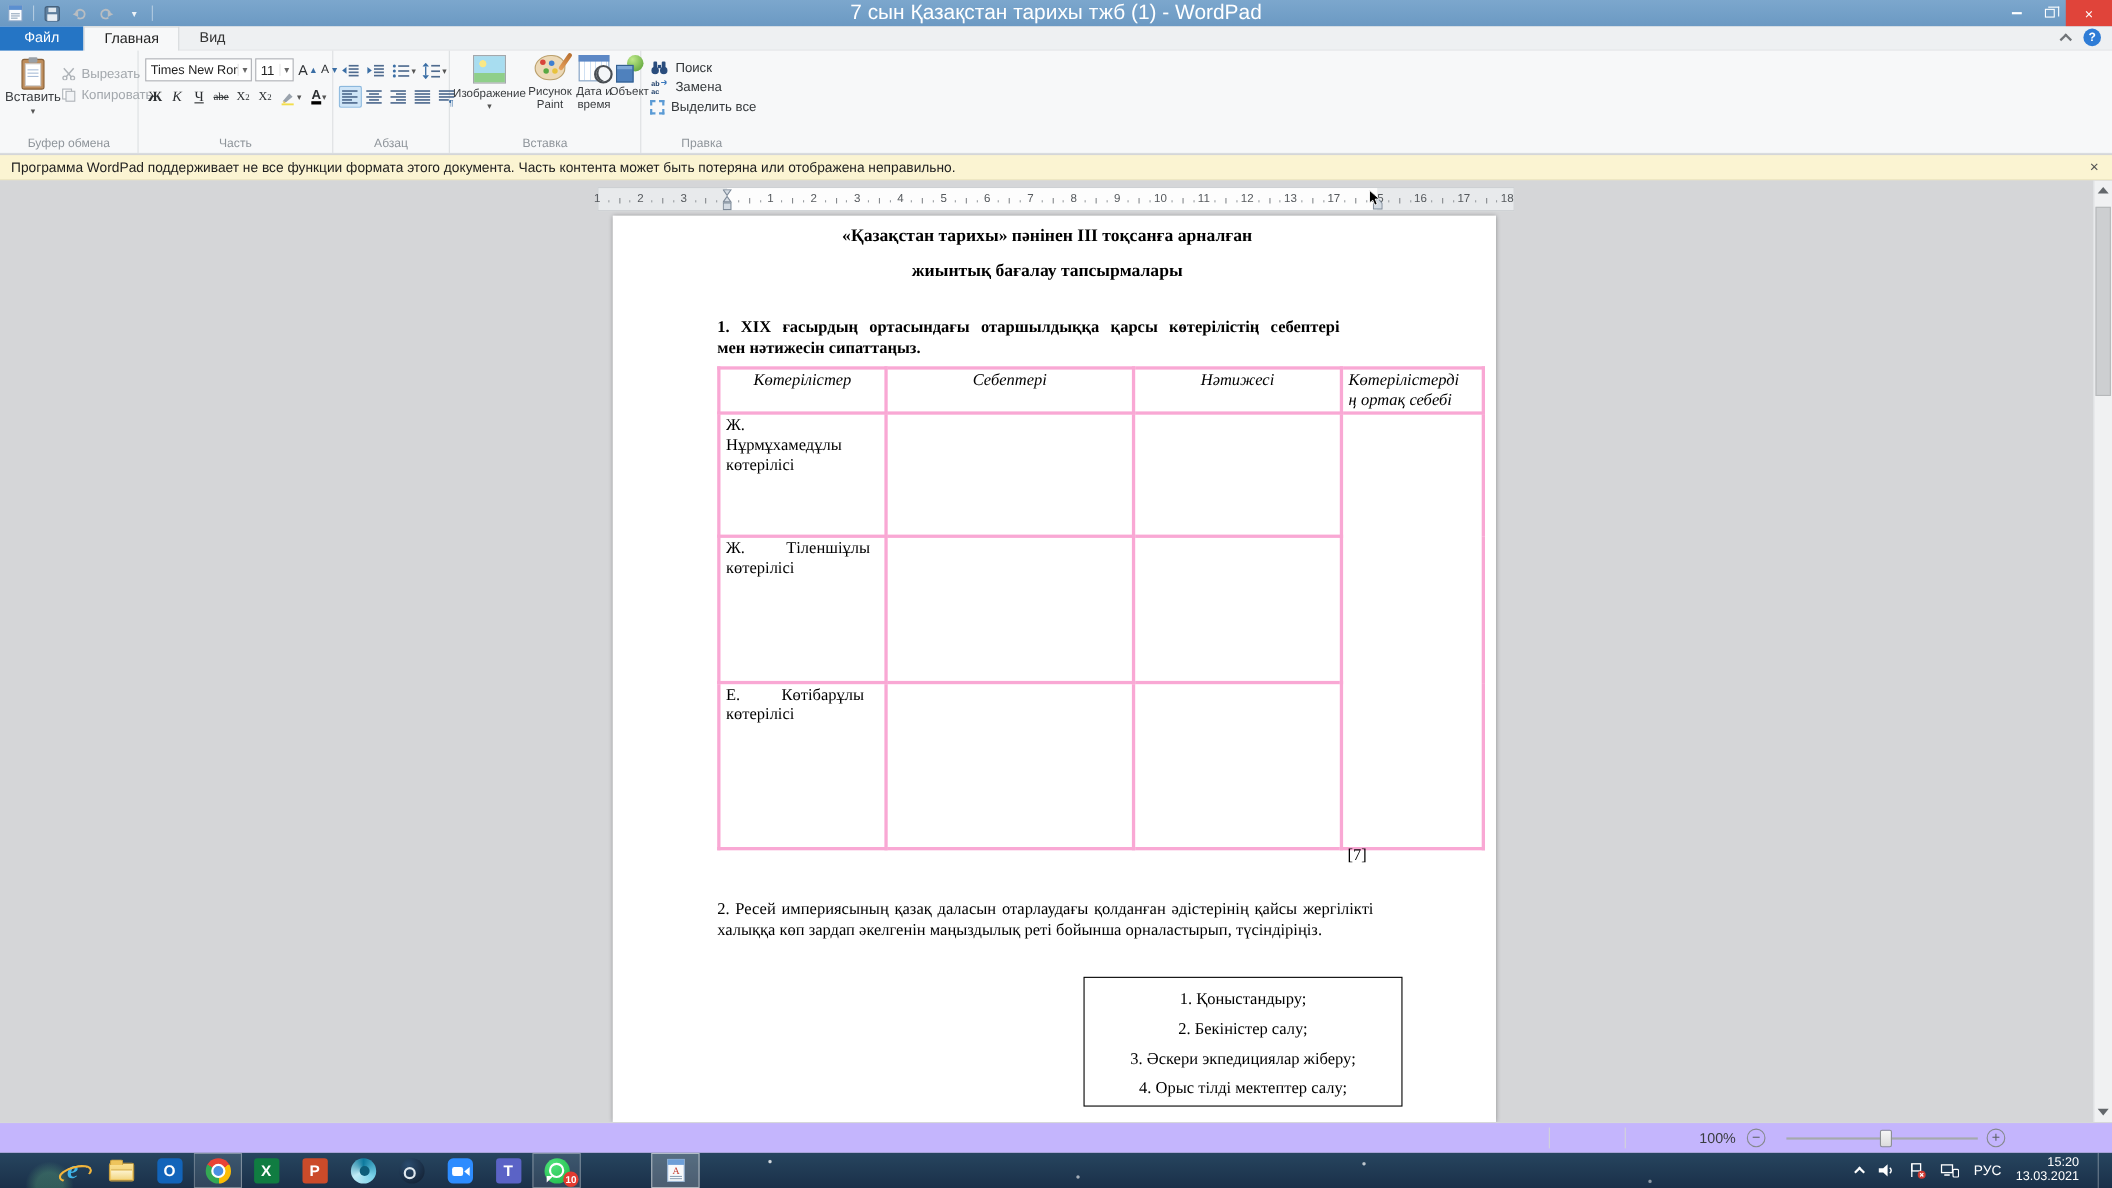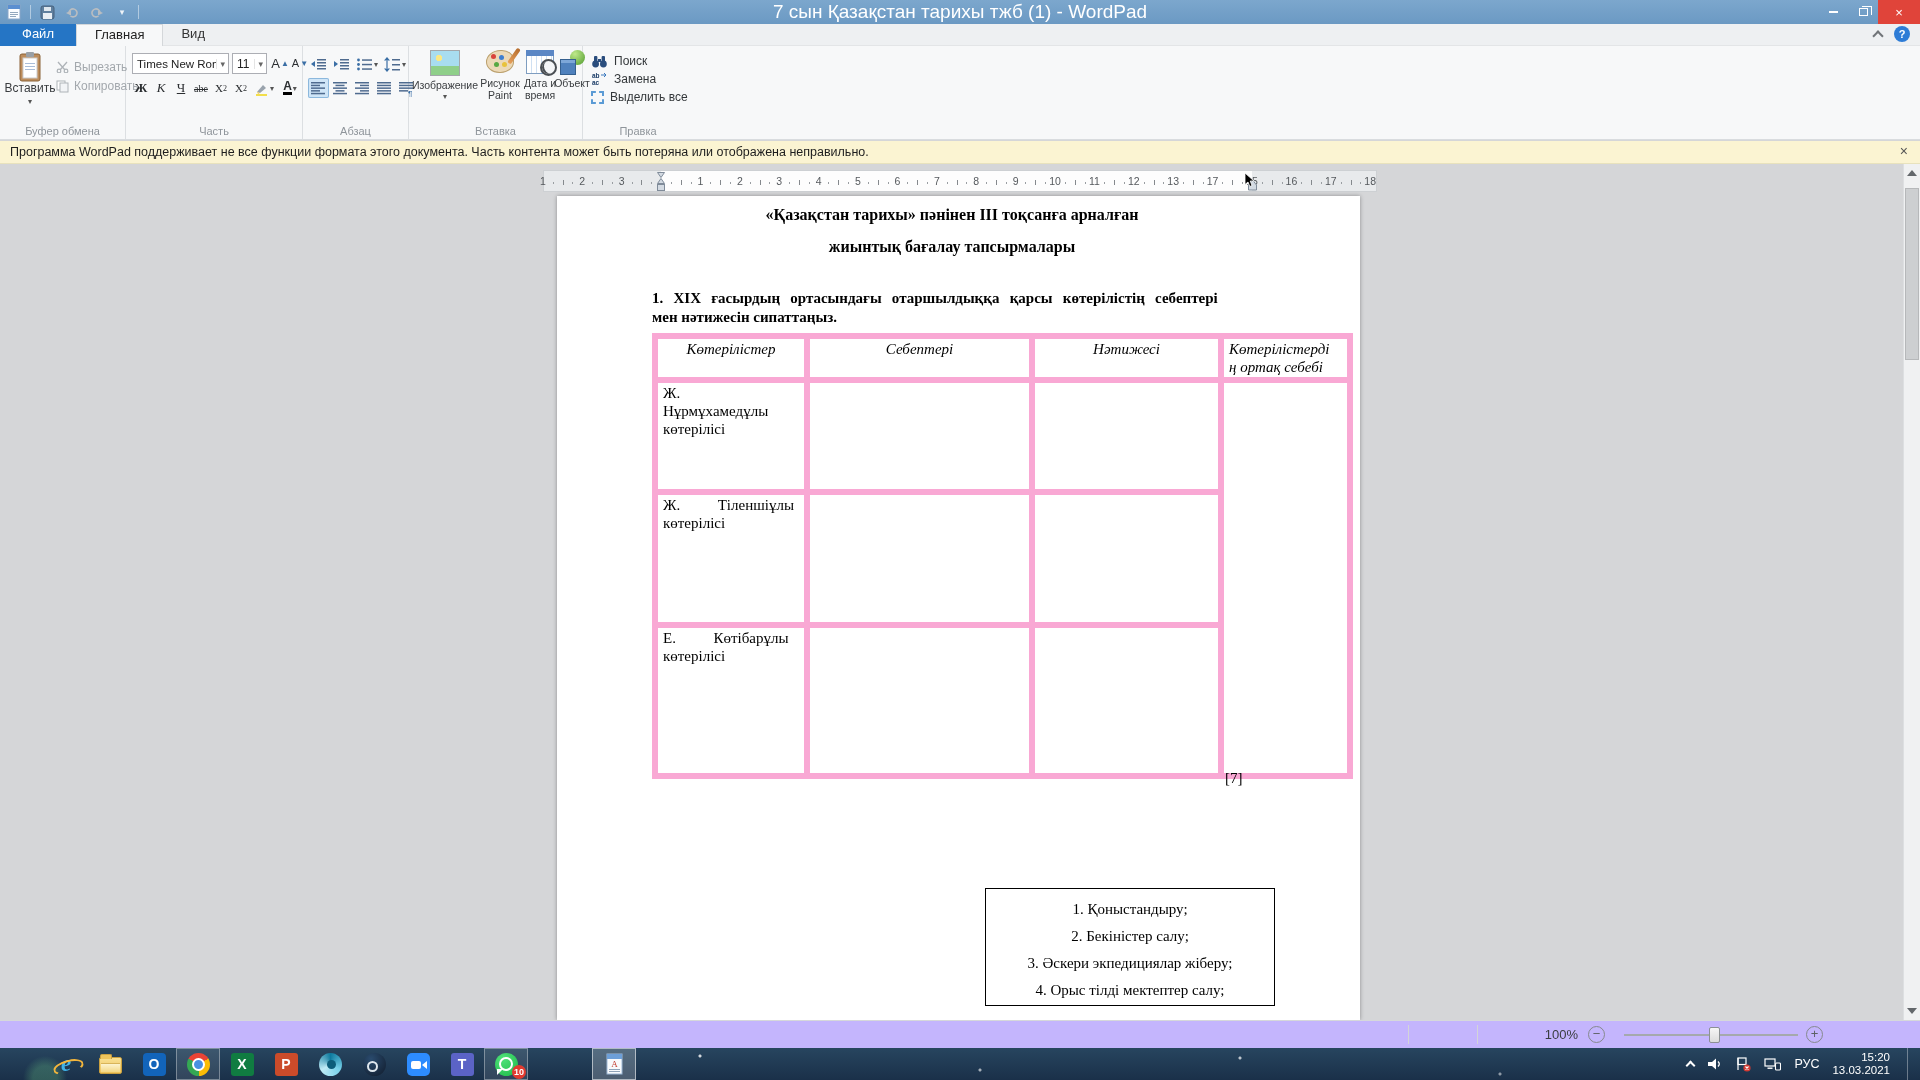--- a/index.html
+++ b/index.html
@@ -60,21 +60,21 @@
 .rcontent{position:absolute;left:117px;top:0;bottom:0;width:591px;background:#fdfdfd}
 .rnum{position:absolute;top:4px;transform:translateX(-50%);font-size:10.5px;color:#55595d;z-index:3}
 .tick{position:absolute;z-index:3;width:1px;background:#85898d}
 .tick.mid{top:9px;height:5px}
 .tick.dot{top:11px;height:2px;background:#9a9ea2}
 .rmark{position:absolute;z-index:4}
 .page{position:absolute;left:557px;top:32px;width:803px;height:824px;background:#fff;box-shadow:0 0 4px rgba(0,0,0,.35);font-family:"Liberation Serif","DejaVu Serif",serif;color:#000}
 .doc-h{position:absolute;left:95px;width:600px;text-align:center;font-weight:bold;font-size:16px;white-space:nowrap}
 .doc-task{position:absolute;left:95px;width:602px;font-weight:bold;font-size:15px;line-height:19px}
 .assess-tbl{position:absolute;left:95px;top:137px;border-collapse:collapse;table-layout:fixed;font-size:15px;line-height:18px}
-.assess-tbl td{border:6px solid #f9a8d4;vertical-align:top;padding:1px 5px;white-space:pre-wrap;overflow:hidden}
+.assess-tbl td{border:3px solid #f9a8d4;vertical-align:top;padding:1px 5px;white-space:pre-wrap;overflow:hidden}
 .assess-tbl .trh td{height:38px;text-align:center;font-style:italic}
 .assess-tbl .trh td:last-child{text-align:left}
 .score{position:absolute;left:668px;top:574px;font-size:15px}
 .doc-task2{position:absolute;left:95px;top:622px;width:602px;font-size:15px;line-height:19px}
 .optbox{position:absolute;left:428px;top:692px;width:290px;height:118px;border:1px solid #000;padding-top:7px;text-align:center;font-size:15px}
 .opt{line-height:27px}
 
 .vscroll{position:absolute;top:0;right:0;width:17px;height:100%;background:#f0f1f2;border-left:1px solid #dddfe1}
 .sarrow{position:absolute;left:3px;width:0;height:0;border-left:5px solid transparent;border-right:5px solid transparent}
 .sarrow.up{top:6px;border-bottom:6px solid #63676b}
@@ -555,20 +555,24 @@
             </tr>
             <tr style="height:151px">
               <td>Е.          Көтібарұлы
 көтерілісі</td>
               <td></td>
               <td></td>
             </tr>
           </tbody>
         </table>
       <div class="score">[7]</div>
+      <div class="doc-task2">
+        <div style="word-spacing:1.5px;white-space:nowrap">2. Ресей империясының қазақ даласын отарлаудағы қолданған әдістерінің қайсы жергілікті</div>
+        <div>халыққа көп зардап әкелгенін маңыздылық реті бойынша орналастырып, түсіндіріңіз.</div>
+      </div>
       <div class="optbox">
           <div class="opt">1. Қоныстандыру;</div>
           <div class="opt">2. Бекіністер салу;</div>
           <div class="opt">3. Әскери экпедициялар жіберу;</div>
           <div class="opt">4. Орыс тілді мектептер салу;</div>
         </div>
     </div>
 
     <div class="vscroll">
       <span class="sarrow up"></span>

